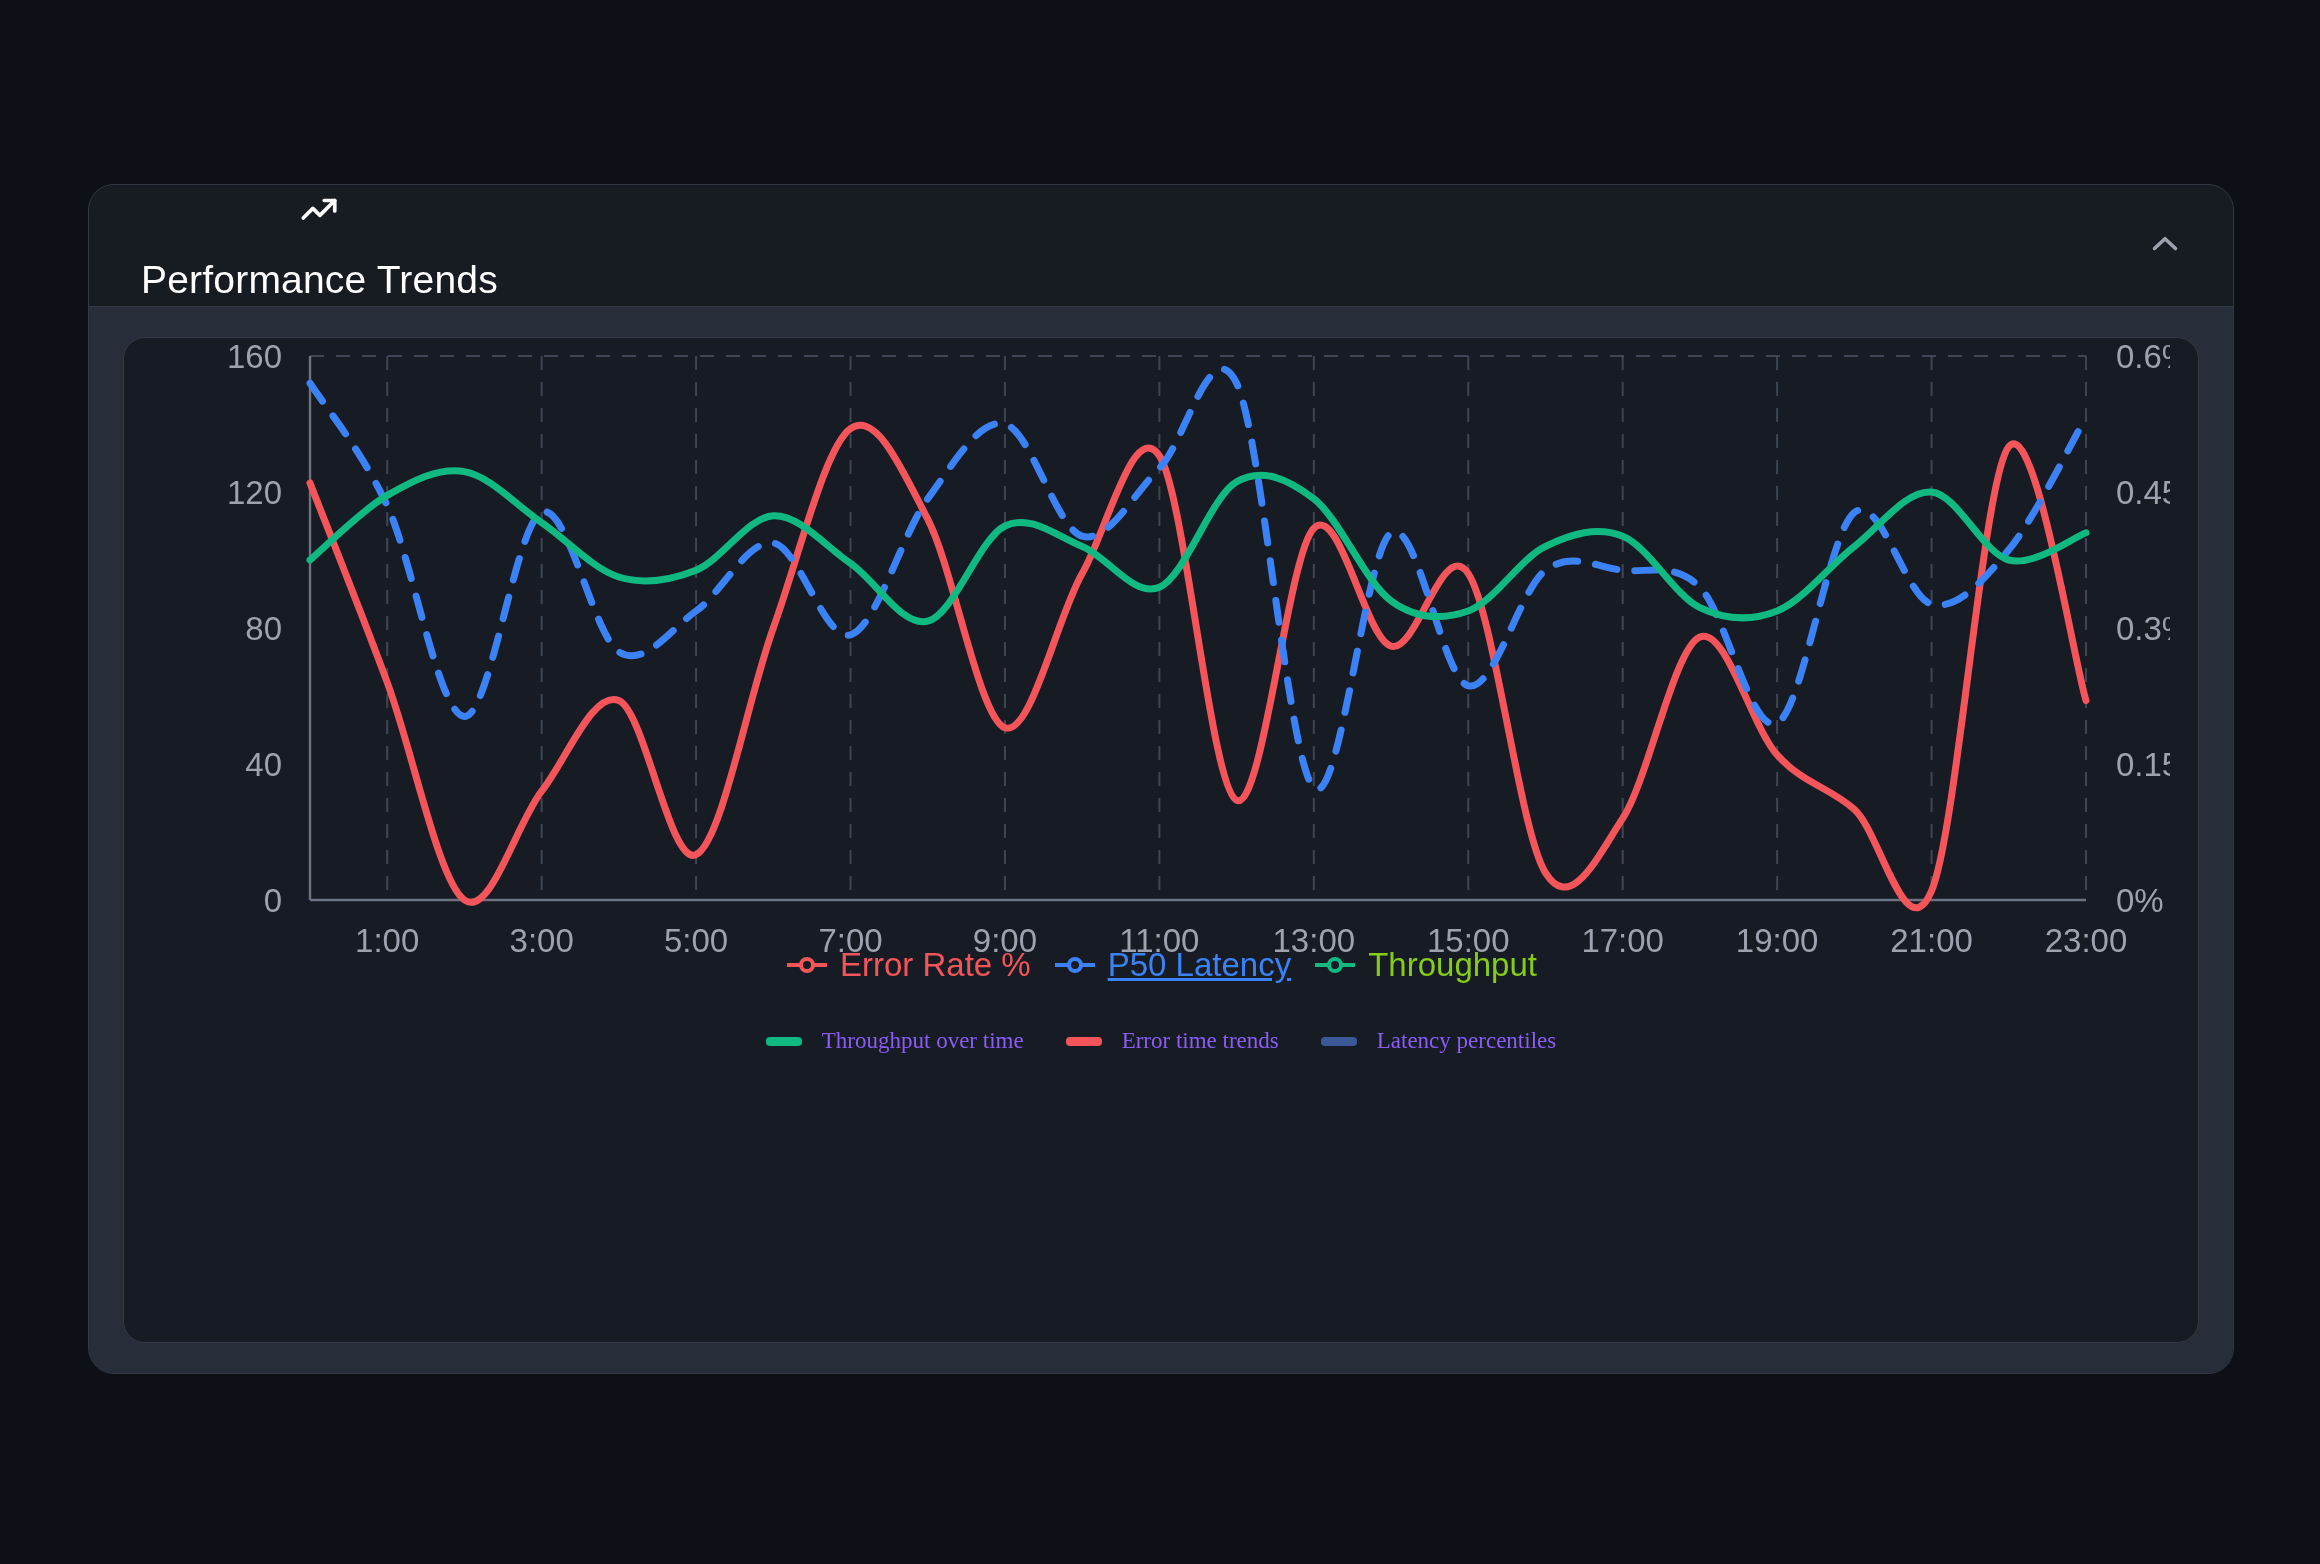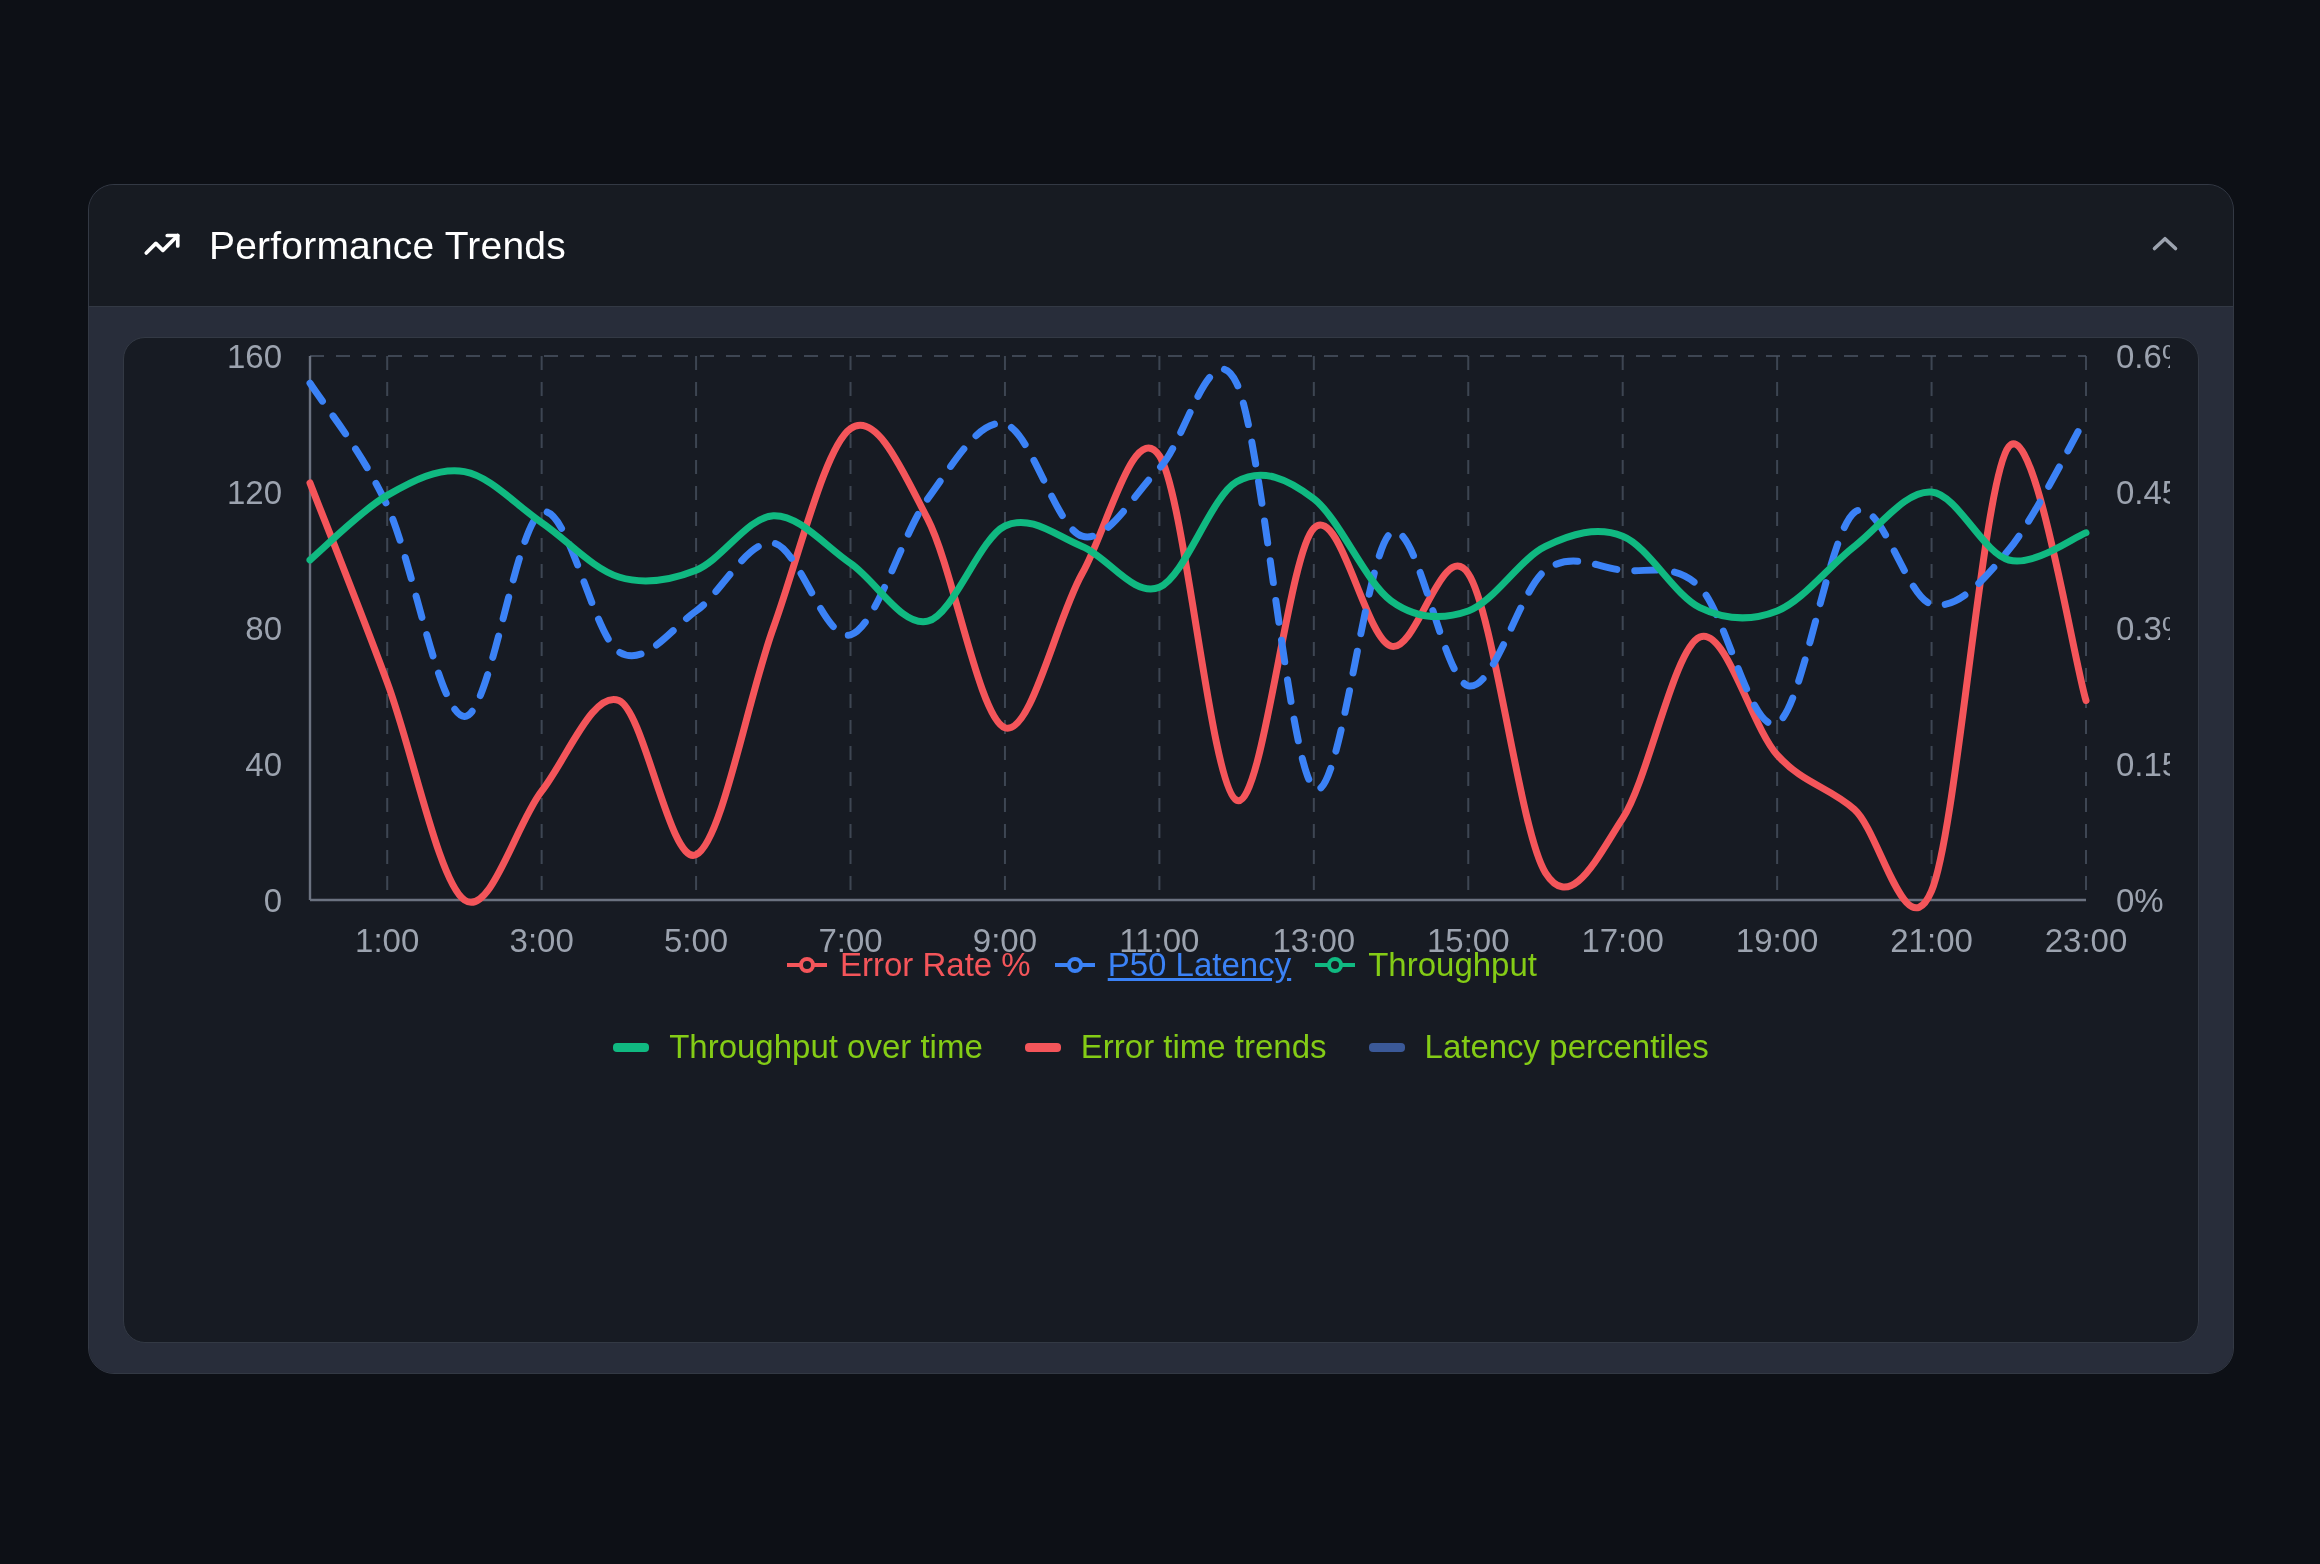--- a/index.html
+++ b/index.html
@@ -23,21 +23,21 @@
 
   .card-header {
     position: relative;
     height: 122px;
     background: #171b22;
     border-bottom: 1px solid #333944;
     display: flex;
     align-items: center;
     padding: 0 48px 0 52px;
   }
-  .header-left { display: flex; align-items: center; gap: 26px; }
+  .header-left { display: flex; align-items: center; gap: 26px; flex-direction: column; }
   .trend-icon { width: 42px; height: 42px; display: block; flex: none; }
   .card-title {
     font-size: 39px;
     font-weight: 400;
     color: #ffffff;
     letter-spacing: .2px;
     white-space: nowrap;
   }
   .collapse-btn {
     position: absolute;
@@ -94,21 +94,21 @@
     position: absolute;
     left: 0; right: 0;
     top: 690px;
     display: flex;
     justify-content: center;
     align-items: center;
     gap: 42px;
   }
   .sub-item { display: flex; align-items: center; gap: 20px; }
   .sub-swatch { width: 36px; height: 9px; border-radius: 4px; display: block; flex: none; }
-  .sub-label { font-size: 33px; color: #84cc16; white-space: nowrap; }
+  .sub-label { font-size: 23px; color: #8b5cf6; white-space: nowrap; font-family: Liberation Serif, serif; }
 </style>
 </head>
 <body>
 
 <div class="page">
 
   <section class="card">
 
     <header class="card-header">
       <div class="header-left">

